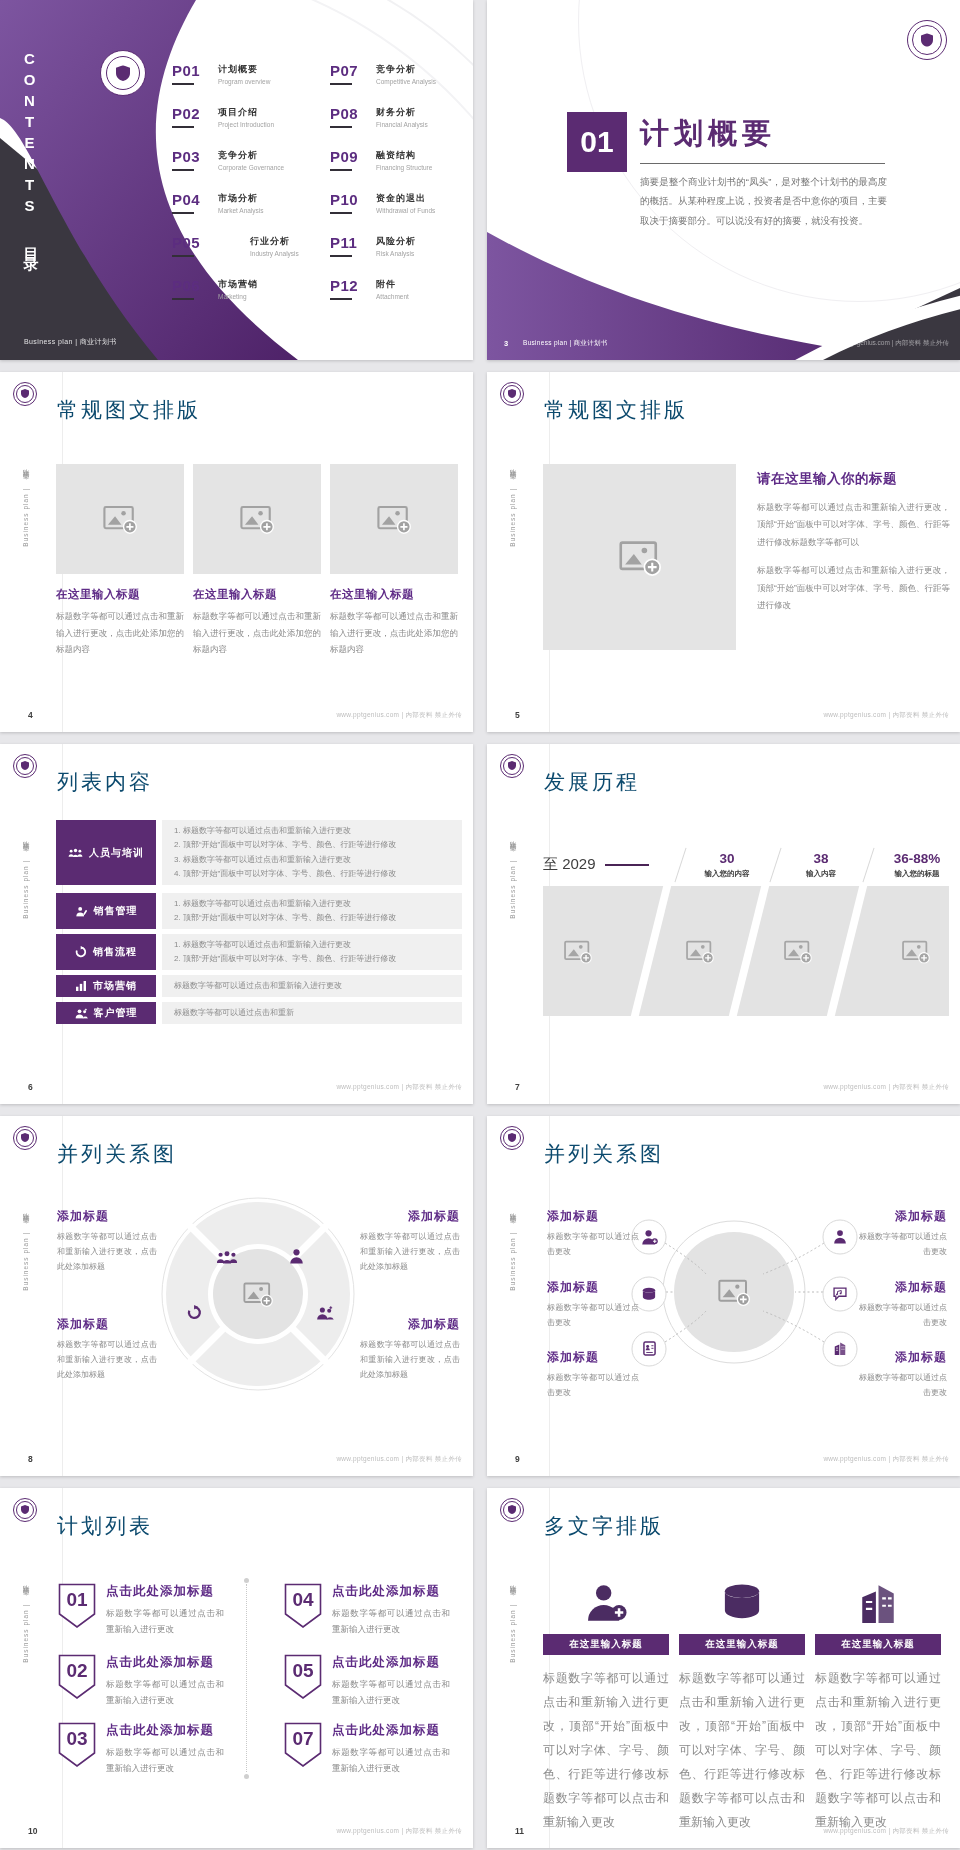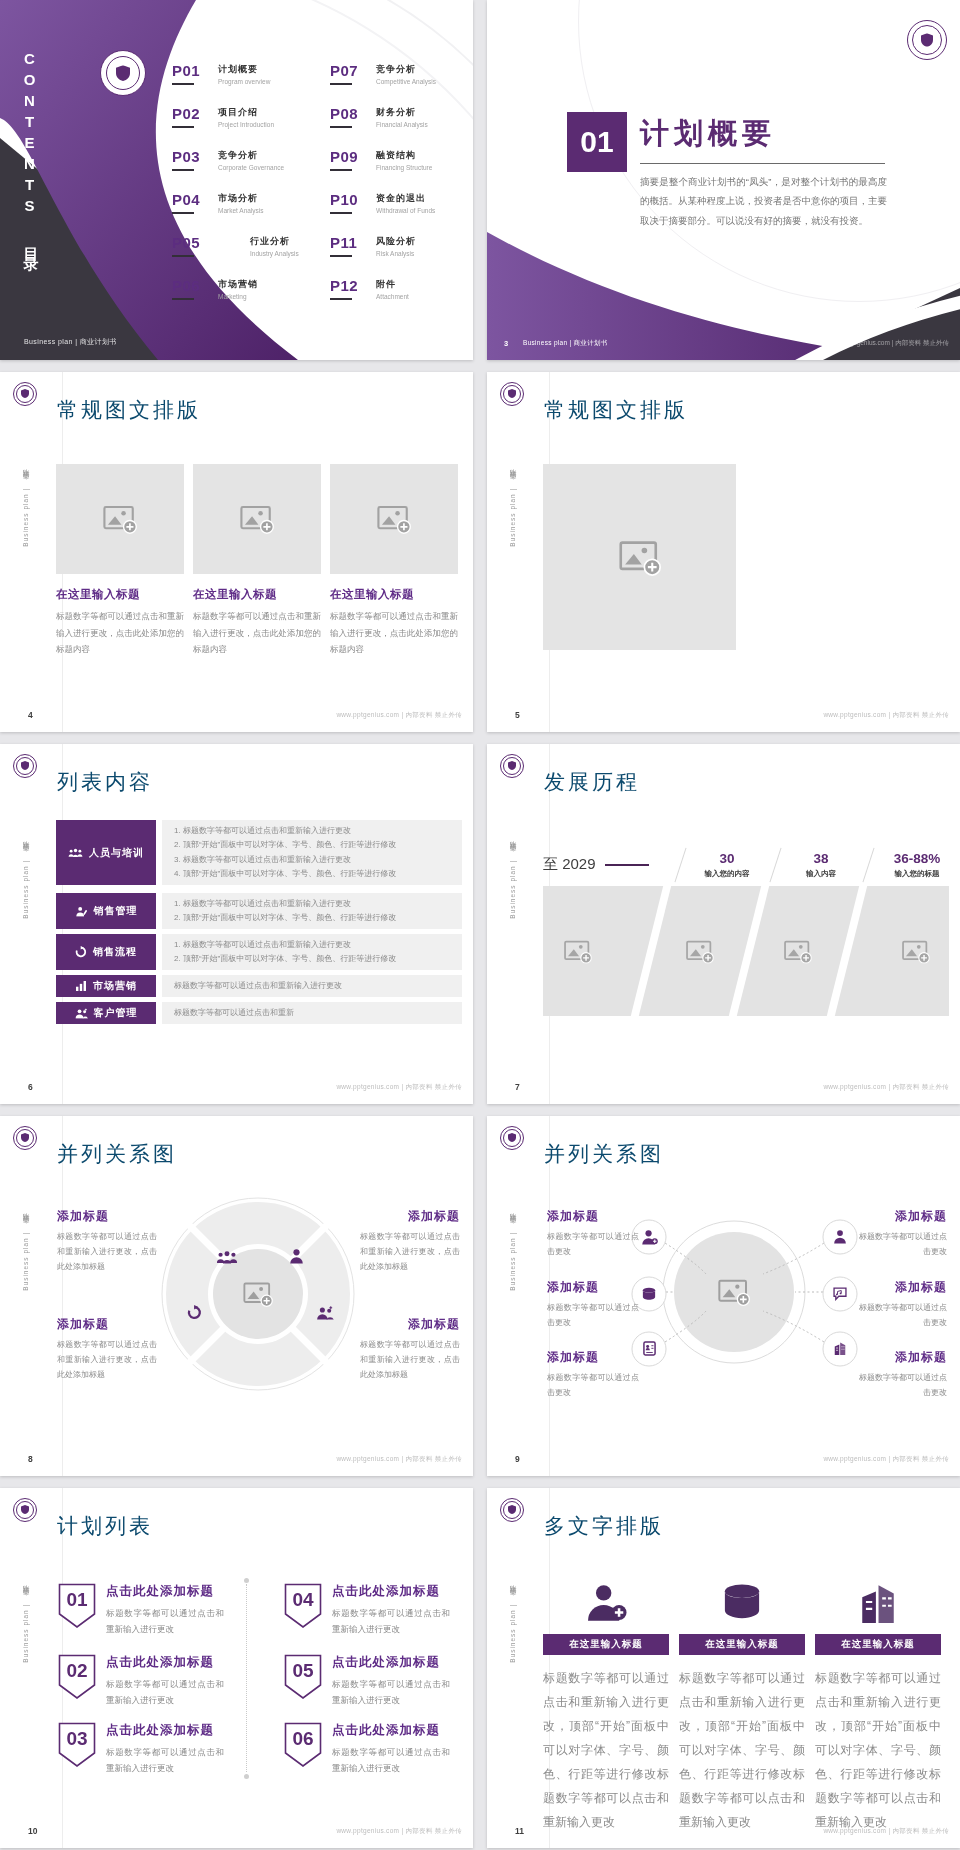--- a/index.html
+++ b/index.html
@@ -430,20 +430,25 @@
     <div class="side-label">Business plan | 商业计划书</div>
     <div class="cs-title">常规图文排版</div>
     <div class="pagenum">5</div>
     <div class="foot-r">www.pptgenius.com | 内部资料 禁止外传</div>
 
     <div class="ph s4-img">
         <svg width="42" height="37" viewBox="0 0 48 42">
           <use href="#s-img"></use>
         </svg>
       </div>
+    <div class="s4-txt">
+      <div class="s4-h">请在这里输入你的标题</div>
+      <div class="s4-p">标题数字等都可以通过点击和重新输入进行更改，顶部“开始”面板中可以对字体、字号、颜色、行距等进行修改标题数字等都可以</div>
+      <div class="s4-p">标题数字等都可以通过点击和重新输入进行更改，顶部“开始”面板中可以对字体、字号、颜色、行距等进行修改</div>
+    </div>
   </div>
 
   <div class="slide">
     <span class="logo" style="left:13px;top:10px;width:24px;height:24px;">
         <span class="logo-in">
           <svg width="8" height="9" viewBox="0 0 16 18">
             <use href="#s-shield"></use>
           </svg>
         </span>
       </span>
@@ -750,21 +755,21 @@
             <path d="M1.5,1.5 H36.5 V31 L19,44 L1.5,31 Z" fill="#fff" stroke="#5b2b72" stroke-width="1.6"></path>
           </svg><div class="n">05</div></div>
       <div class="s9-tx">
           <div class="s9-h">点击此处添加标题</div>
           <div class="s9-b">标题数字等都可以通过点击和重新输入进行更改</div>
         </div>
     </div>
     <div class="s9-item" style="left:284px;top:234px;">
       <div class="s9-badge"><svg width="38" height="46" viewBox="0 0 38 46">
             <path d="M1.5,1.5 H36.5 V31 L19,44 L1.5,31 Z" fill="#fff" stroke="#5b2b72" stroke-width="1.6"></path>
-          </svg><div class="n">06</div></div>
+          </svg><div class="n">07</div></div>
       <div class="s9-tx">
           <div class="s9-h">点击此处添加标题</div>
           <div class="s9-b">标题数字等都可以通过点击和重新输入进行更改</div>
         </div>
     </div>
   </div>
 
   <div class="slide">
     <span class="logo" style="left:13px;top:10px;width:24px;height:24px;">
         <span class="logo-in">

